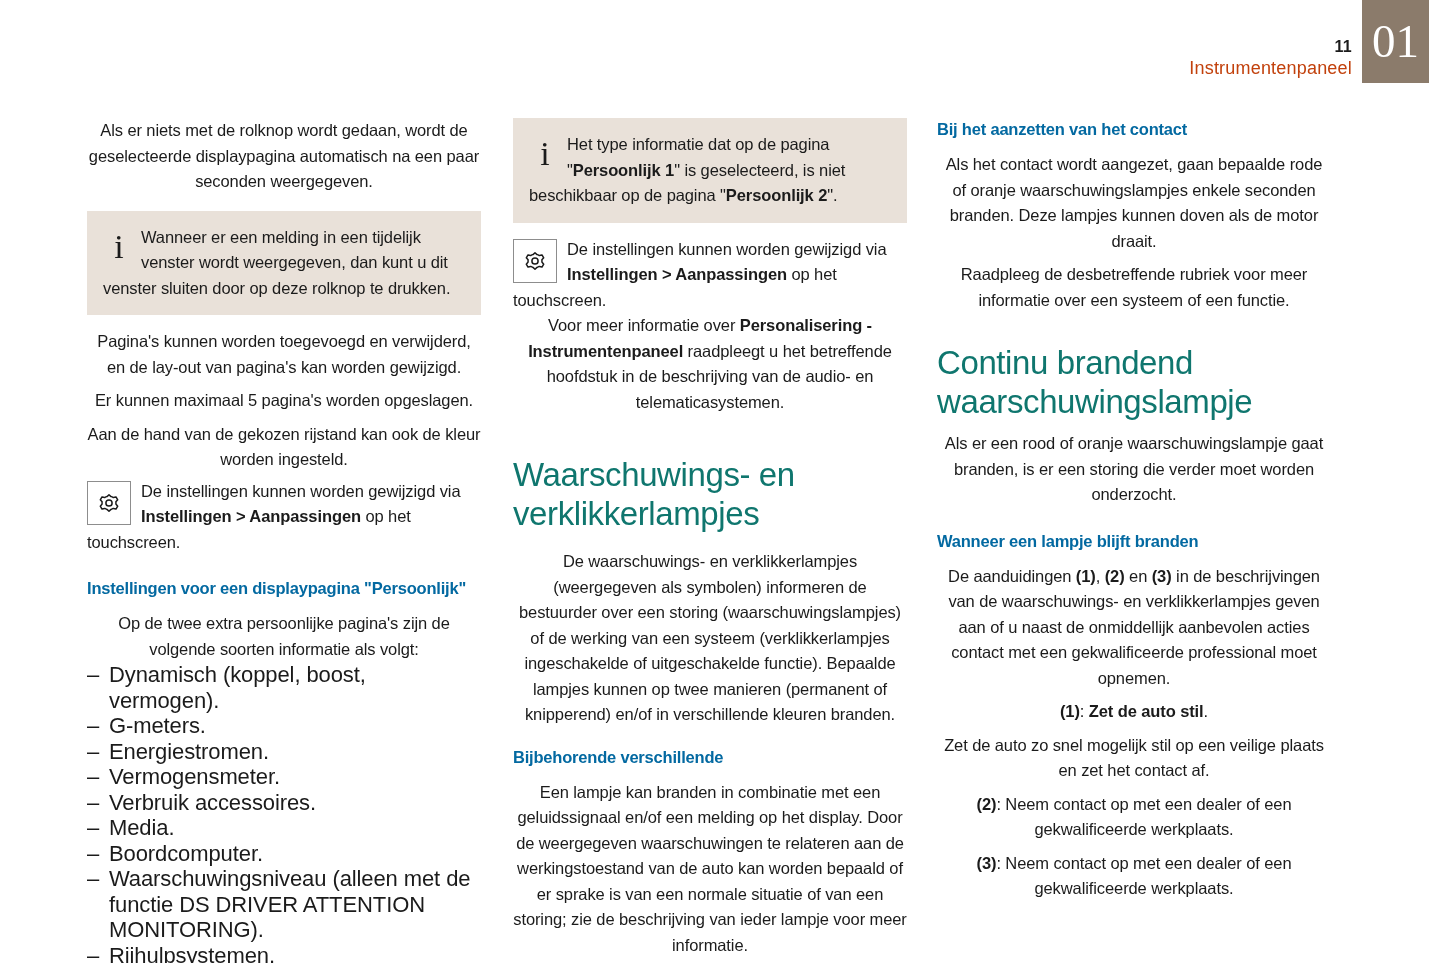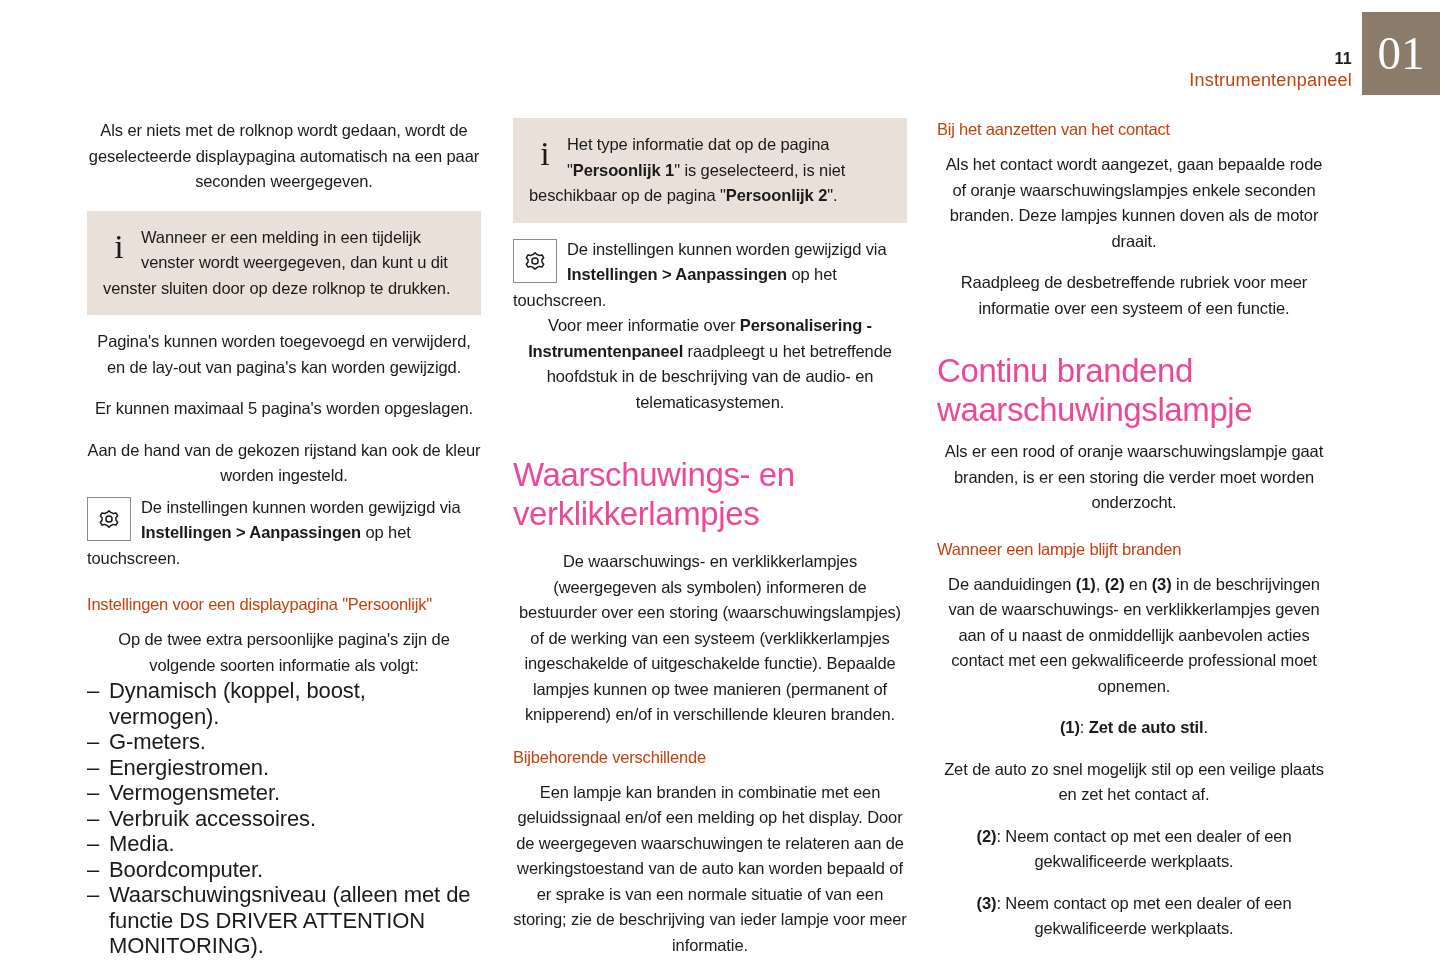--- a/index.html
+++ b/index.html
@@ -12,30 +12,30 @@
     background: #ffffff;
     font-family: "Liberation Sans", sans-serif;
     color: #1b1b1b;
     overflow: hidden;
     position: relative;
   }
 
   
   .page-header {
     position: absolute;
-    top: 12px;
+    top: 0;
     left: 0;
     width: 1445px;
     height: 92px;
   }
   .chapter-badge {
     position: absolute;
     top: 0;
     left: 1362px;
-    width: 78px;
+    width: 67px;
     height: 83px;
     background: #8b7b6b;
     color: #ffffff;
     font-family: "Liberation Serif", serif;
     font-size: 47px;
     line-height: 83px;
     text-align: center;
     letter-spacing: 0px;
   }
   .header-labels {
@@ -79,39 +79,39 @@
 
   
   p.body-text {
     margin: 0 0 0 0;
     font-size: 16.5px;
     line-height: 25.5px;
     letter-spacing: -0.1px;
     color: #1b1b1b;
     text-align: center;
   }
-  p.body-text + p.body-text { margin-top: 16px; }
+  p.body-text + p.body-text { margin-top: 8px; }
 
   h2.section-title {
     margin: 22px 0 12px 0;
     font-size: 16.5px;
-    font-weight: normal;
+    font-weight: bold;
     line-height: 22px;
     letter-spacing: -0.2px;
-    color: #c2410c;
+    color: #0369a1;
   }
   h2.section-title.tight { margin-top: 18px; }
 
   h1.chapter-heading {
     margin: 40px 0 16px 0;
     font-size: 33px;
     font-weight: 300;
     line-height: 39px;
     letter-spacing: -0.4px;
-    color: #ec4899;
+    color: #0f766e;
   }
   h1.chapter-heading.compact { margin-top: 30px; margin-bottom: 10px; }
 
   ul.dash-list {
     margin: 0;
     padding: 0;
     list-style: none;
   }
   ul.dash-list li {
     font-size: 22px;

